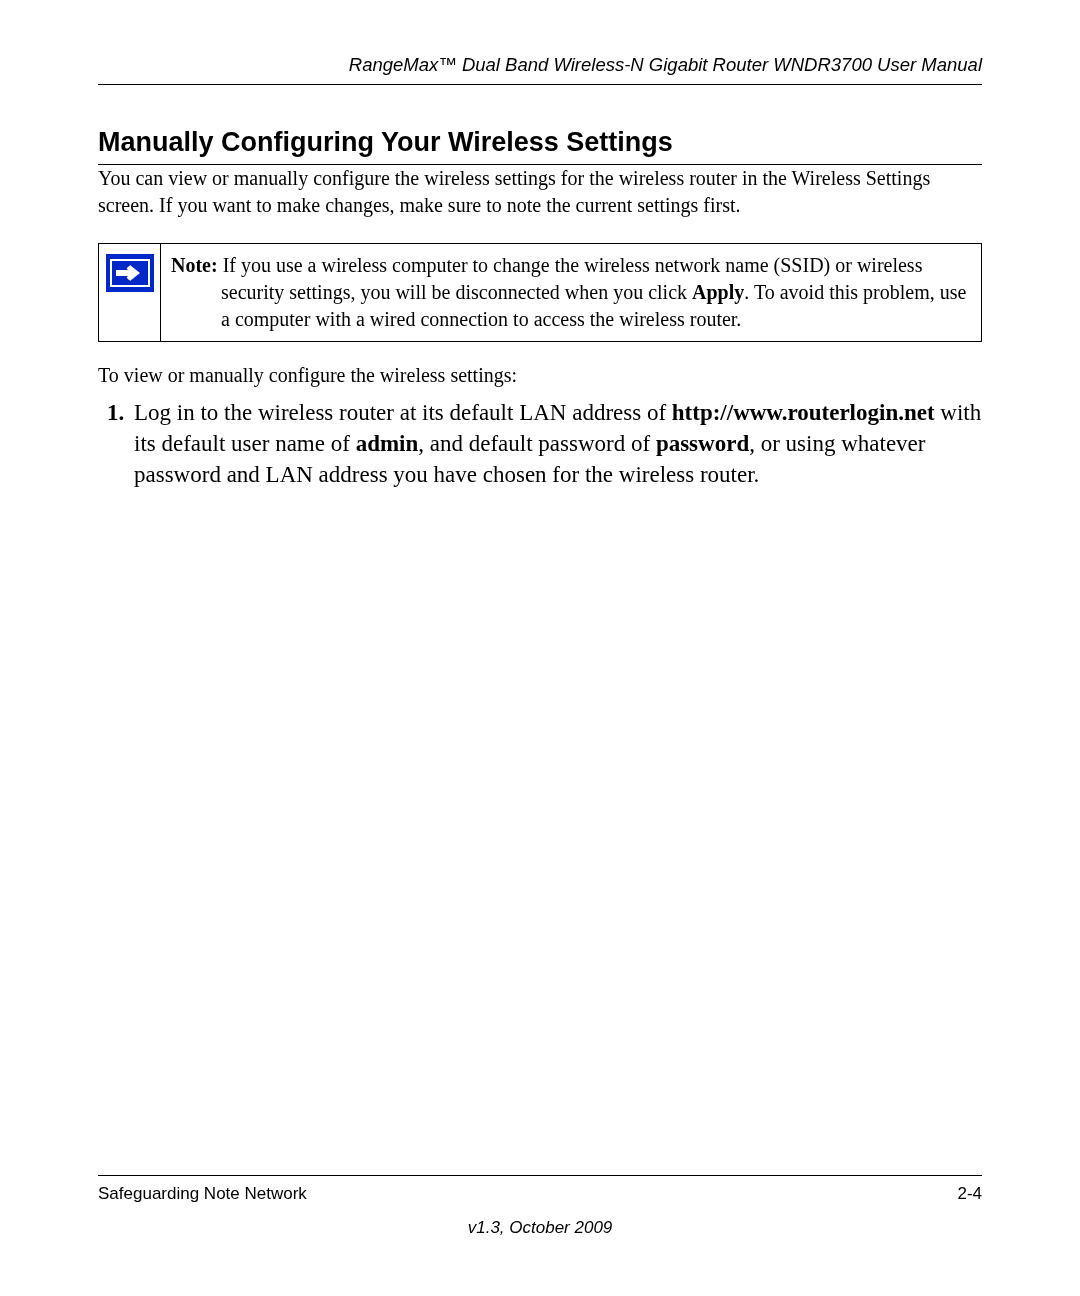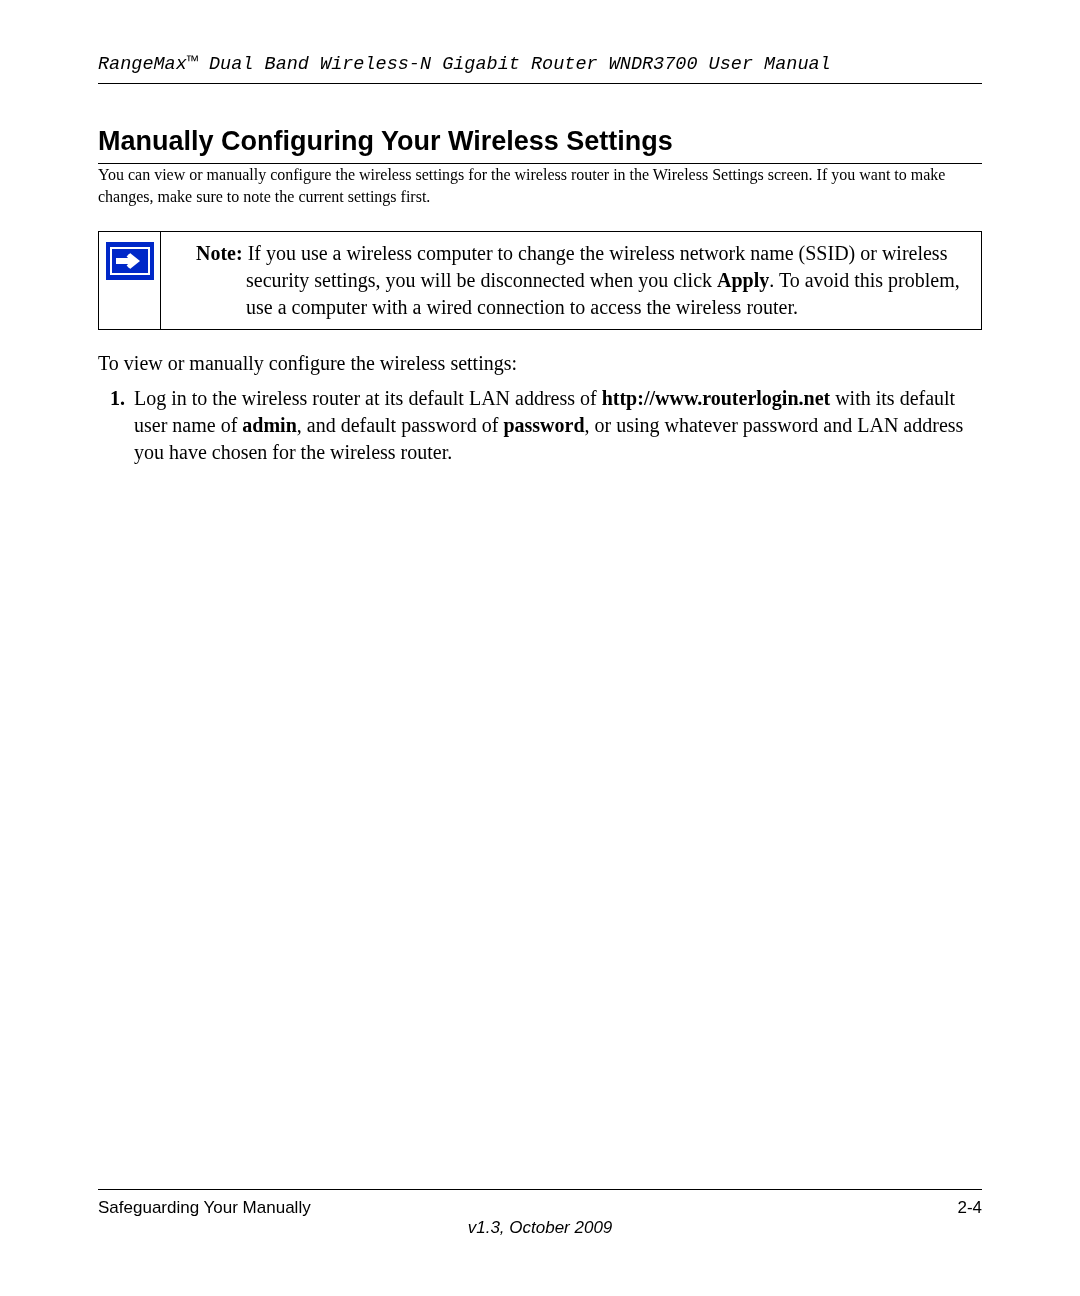--- a/index.html
+++ b/index.html
@@ -13,22 +13,23 @@
       background: #ffffff;
       font-family: "Times New Roman", Times, serif;
       position: relative;
     }
     .page {
       padding: 54px 98px 40px 98px;
       height: 100%;
       position: relative;
     }
     .header {
+      text-align: right;
       font-style: italic;
-      font-family: Liberation Mono, monospace;
+      font-family: Liberation Sans, sans-serif;
       font-size: 18.5px;
       border-bottom: 1.5px solid #000;
       padding-bottom: 8px;
       margin-bottom: 42px;
     }
     .intro-para {
       font-size: 20px;
       line-height: 1.35;
       margin-bottom: 42px;
     }
@@ -36,29 +37,28 @@
       color: #0000cc;
     }
     .section-heading {
       font-family: Arial, Helvetica, sans-serif;
       font-weight: bold;
       font-size: 27px;
       border-bottom: 1.5px solid #000;
       padding-bottom: 6px;
     }
     .body-para {
-      font-size: 16px;
+      font-size: 20px;
       line-height: 1.35;
       margin-bottom: 24px;
     }
     .note-box {
       border: 1.5px solid #000;
       display: flex;
       margin-bottom: 20px;
-      gap: 25px;
     }
     .note-icon-cell {
       border-right: 1.5px solid #000;
       width: 62px;
       display: flex;
       align-items: flex-start;
       justify-content: center;
       padding-top: 10px;
     }
     .note-icon {
@@ -83,21 +83,21 @@
     }
     .bold {
       font-weight: bold;
     }
     .instr-para {
       font-size: 20px;
       line-height: 1.35;
       margin-bottom: 8px;
     }
     .ordered-list {
-      font-size: 20px;
+      font-size: 23px;
       line-height: 1.35;
       padding-left: 32px;
     }
     .ordered-list li {
       padding-left: 4px;
     }
     .ordered-list li::marker {
       font-weight: bold;
     }
     .footer-area {
@@ -112,20 +112,21 @@
       display: flex;
       justify-content: space-between;
       font-family: Arial, Helvetica, sans-serif;
       font-size: 17px;
     }
     .footer-version {
       text-align: center;
       font-family: Arial, Helvetica, sans-serif;
       font-style: italic;
       font-size: 17px;
+      margin-top: 14px;
     }
   </style>
 </head>
 <body>
 
 <div class="page">
 
   <div class="header">
     <span>RangeMax™ Dual Band Wireless-N Gigabit Router WNDR3700 User Manual</span>
   </div>
@@ -157,19 +158,19 @@
   <p class="instr-para">To view or manually configure the wireless settings:</p>
 
   <ol class="ordered-list">
     <li>
       <span>Log in to the wireless router at its default LAN address of </span><span class="bold">http://www.routerlogin.net</span><span> with its default user name of </span><span class="bold">admin</span><span>, and default password of </span><span class="bold">password</span><span>, or using whatever password and LAN address you have chosen for the wireless router.</span>
     </li>
   </ol>
 
   <div class="footer-area">
     <div class="footer-line">
-      <span>Safeguarding Your Manually</span>
+      <span>Safeguarding Note Network</span>
       <span>2-4</span>
     </div>
     <div class="footer-version">v1.3, October 2009</div>
   </div>
 
 </div>
 
 </body></html>

